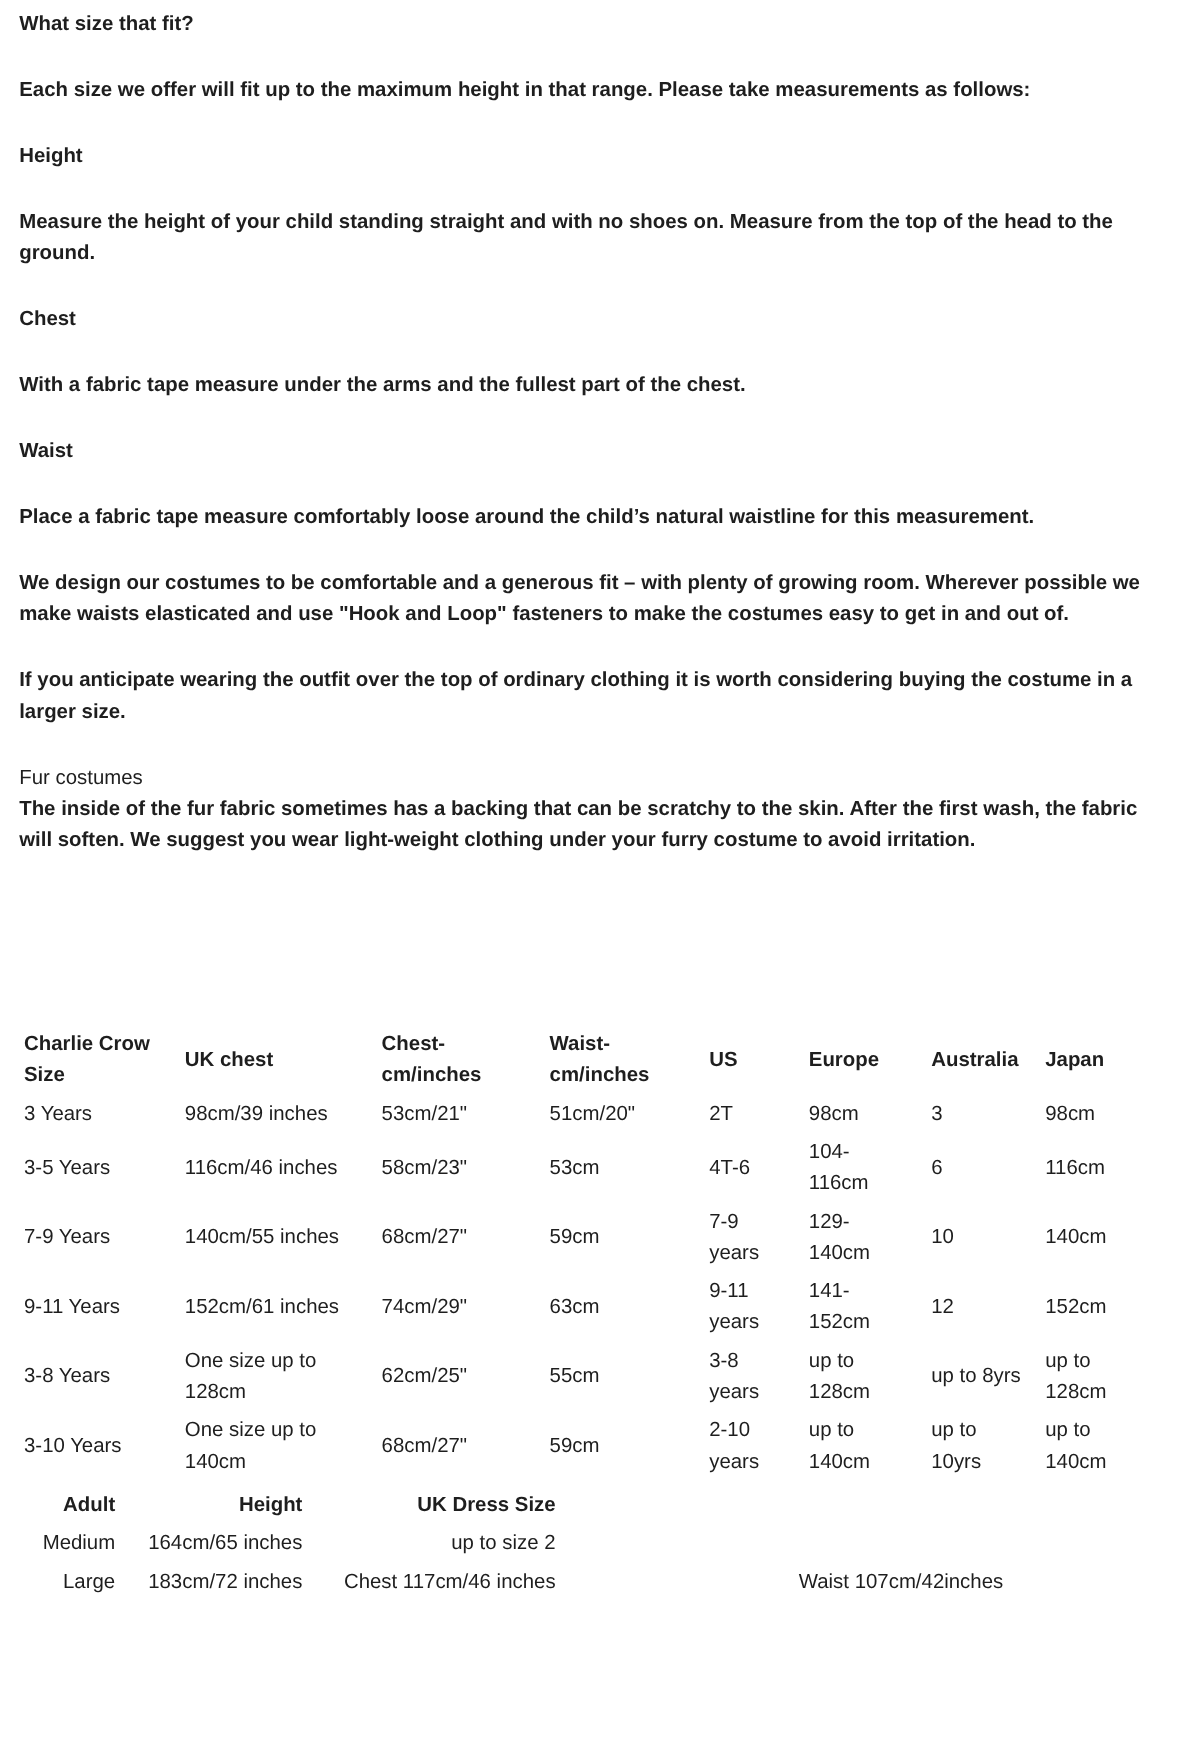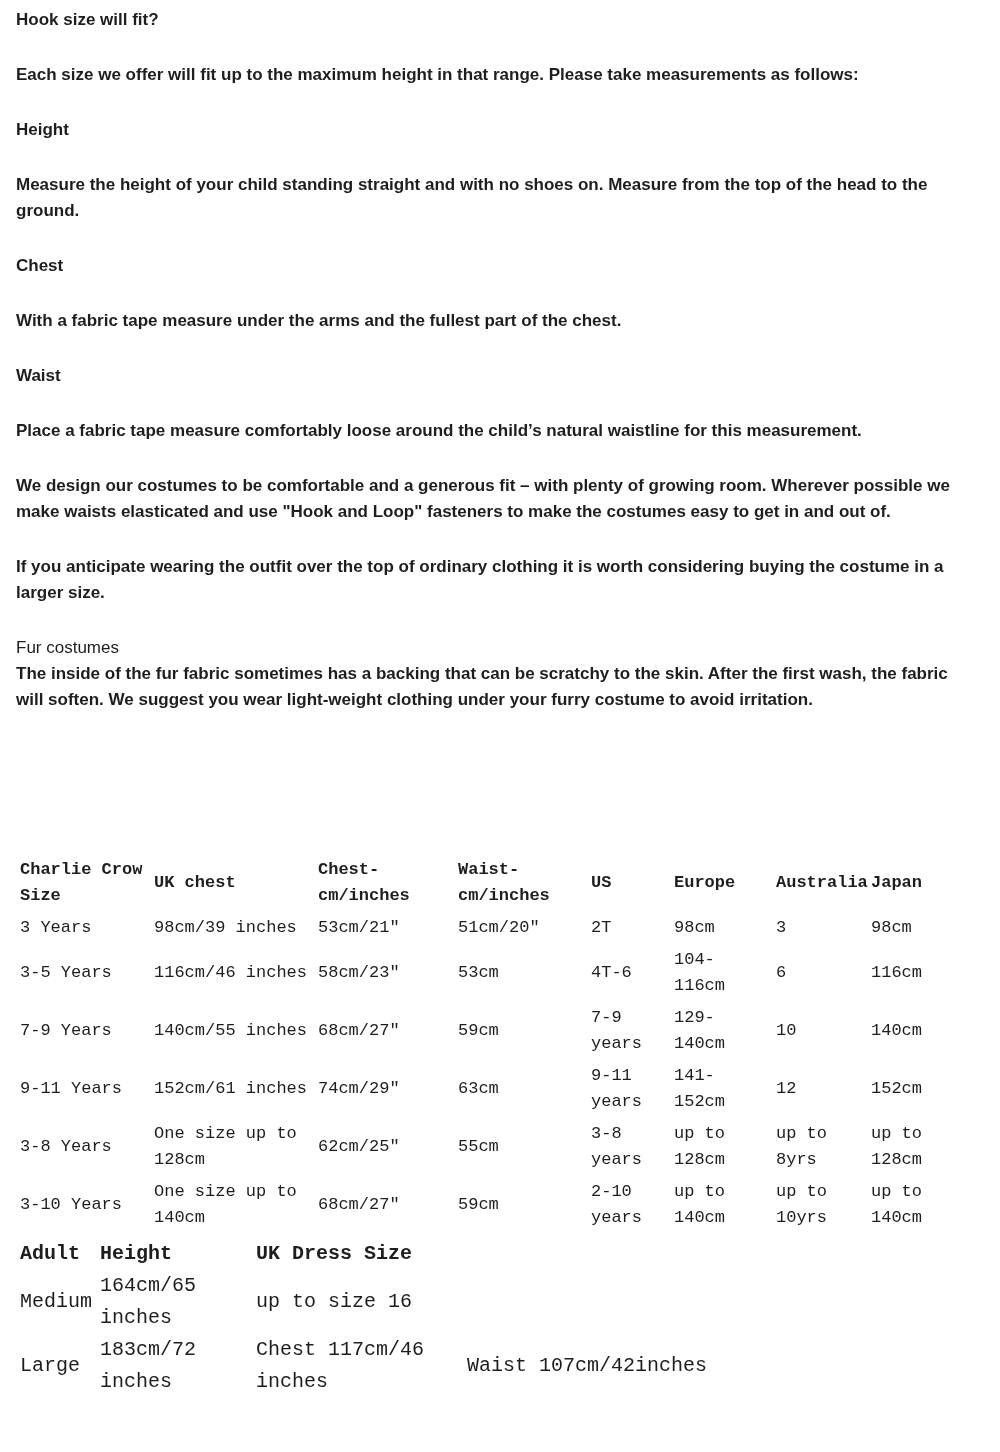--- a/index.html
+++ b/index.html
@@ -32,21 +32,20 @@
     font-weight: normal;
     line-height: 26px;
     margin: 0;
   }
   .fur-body { margin-bottom: 12px; }
 
   table {
     border-collapse: collapse;
     table-layout: fixed;
     border: none;
-    font-family: Liberation Mono, monospace;
   }
   .size-table {
     margin: 141px 0 0 4px;
     width: 936px;
   }
   .size-table th, .size-table td {
     font-size: 17px;
     line-height: 26px;
     text-align: left;
     vertical-align: middle;
@@ -55,37 +54,37 @@
     border: none;
   }
   .size-table th { font-weight: bold; }
   .size-table td { font-weight: normal; }
 
   .adult-table {
     margin: 4px 0 0 4px;
     width: 820px;
   }
   .adult-table th, .adult-table td {
-    font-size: 20px;
+    font-size: 17px;
     line-height: 32px;
-    text-align: left;
+    text-align: right;
     vertical-align: middle;
     padding: 0 4px 0 0;
     white-space: pre-line;
     border: none;
   }
   .adult-table th { font-weight: bold; }
   .adult-table td { font-weight: normal; }
 </style>
 </head>
 <body>
 
 <div class="page">
 
-  <h1 class="doc-heading">Hook size will fit?</h1>
+  <h1 class="doc-heading">What size that fit?</h1>
 
   <p class="doc-para">Each size we offer will fit up to the maximum height in that range. Please take measurements as follows:</p>
 
   <h2 class="doc-heading">Height</h2>
   <p class="doc-para">Measure the height of your child standing straight and with no shoes on. Measure from the top of the head to the ground.</p>
 
   <h2 class="doc-heading">Chest</h2>
   <p class="doc-para">With a fabric tape measure under the arms and the fullest part of the chest.</p>
 
   <h2 class="doc-heading">Waist</h2>
@@ -213,21 +212,21 @@
           <th>Adult</th>
           <th>Height</th>
           <th>UK Dress Size</th>
           <th></th>
         </tr>
     </thead>
     <tbody>
         <tr>
           <td>Medium</td>
           <td>164cm/65 inches</td>
-          <td>up to size 16</td>
+          <td>up to size 2</td>
           <td></td>
         </tr>
         <tr>
           <td>Large</td>
           <td>183cm/72 inches</td>
           <td>Chest 117cm/46 inches</td>
           <td>Waist 107cm/42inches</td>
         </tr>
       </tbody>
   </table>

